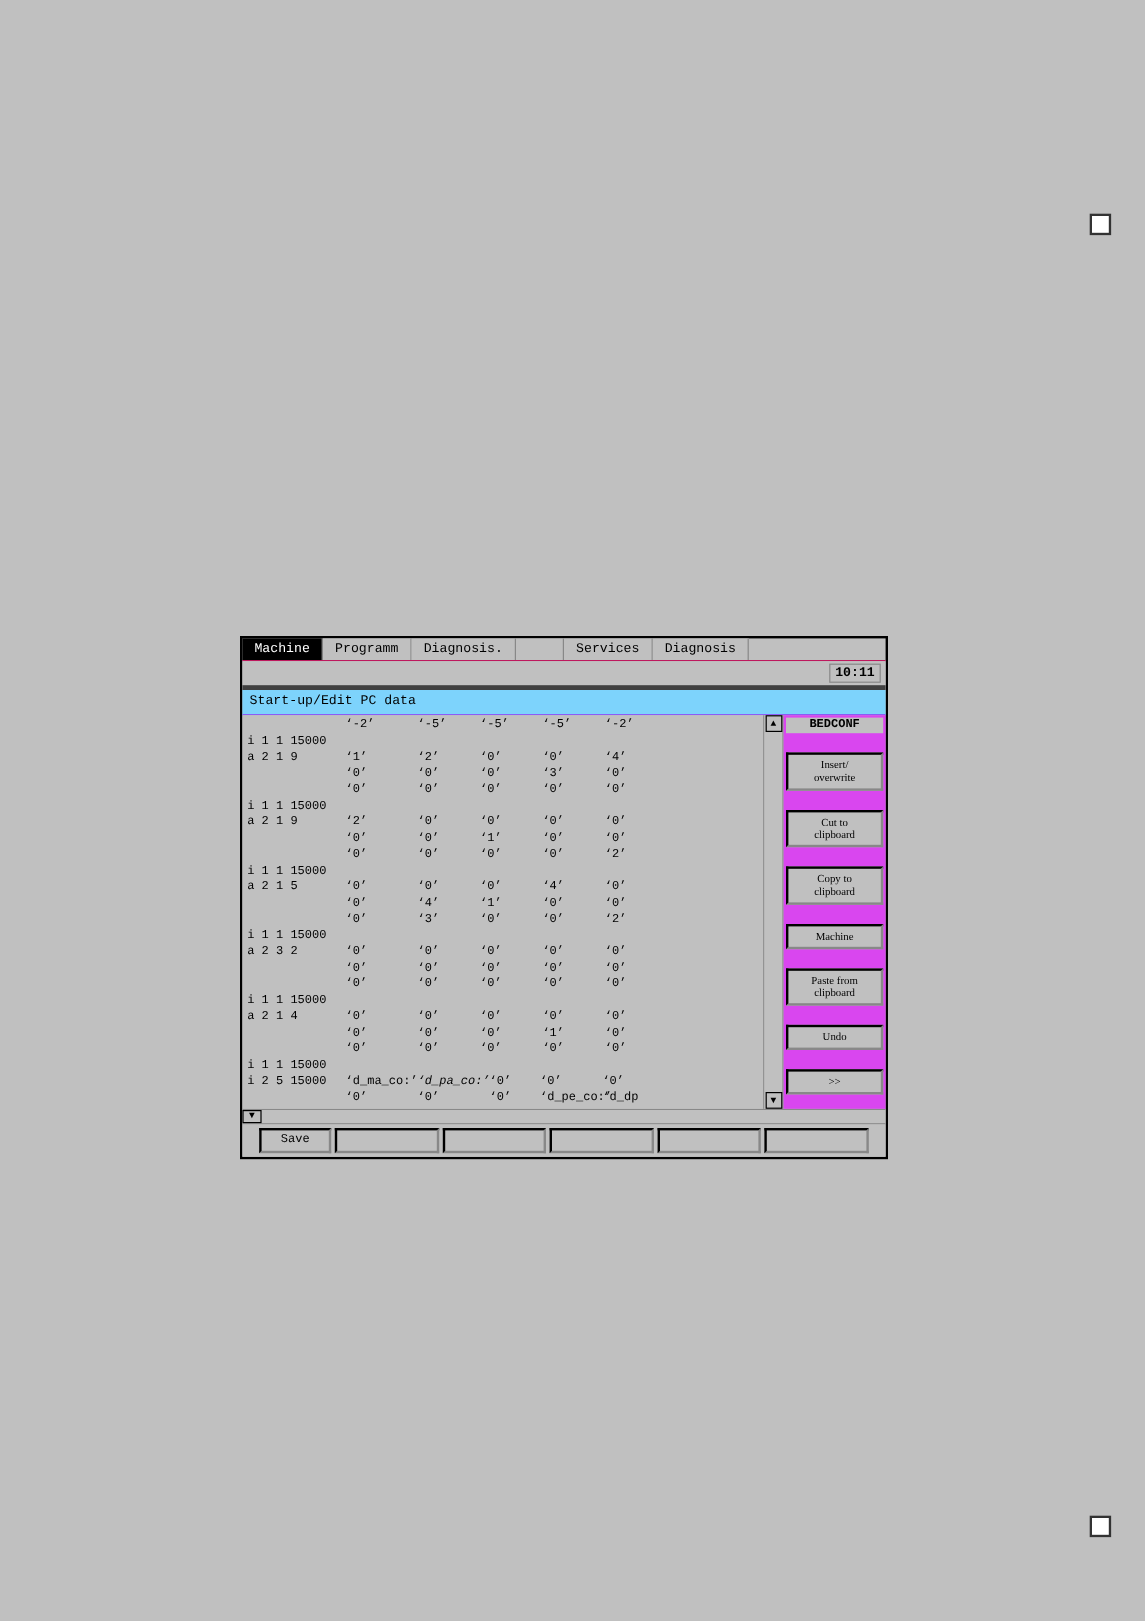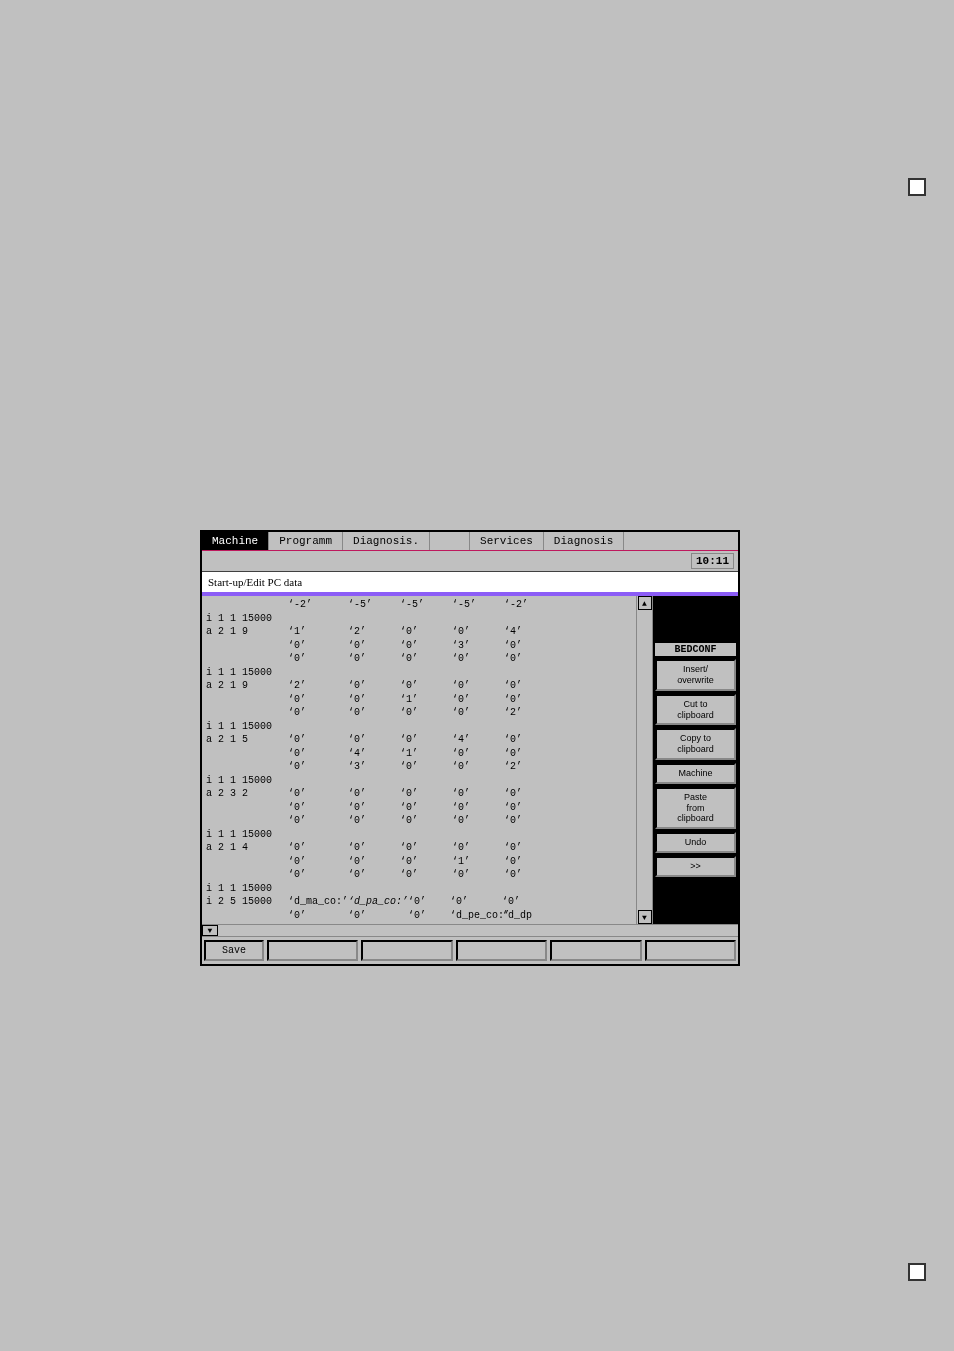--- a/index.html
+++ b/index.html
@@ -40,43 +40,43 @@
       top: 530px;
       left: 200px;
       width: 540px;
       background: #c0c0c0;
       border: 2px solid #000;
     }
 
     
     .sub-header {
       background: #c0c0c0;
-      border-bottom: 1px solid #404040;
+      border-bottom: 4px solid #404040;
       padding: 2px 4px;
       display: flex;
       justify-content: flex-end;
       align-items: center;
     }
 
     .time-display {
       font-size: 11px;
       font-family: 'Courier New', Courier, monospace;
       font-weight: bold;
       background: #c0c0c0;
       border: 1px solid #888;
       padding: 1px 4px;
     }
 
     
     .title-bar {
       padding: 4px 6px;
       font-size: 11px;
-      font-family: Liberation Serif, serif;
-      background: #ffffff;
-      border-bottom: 4px solid #8b5cf6;
+      font-family: Liberation Mono, monospace;
+      background: #7dd3fc;
+      border-bottom: 1px solid #8b5cf6;
     }
 
     
     .main-area {
       display: flex;
     }
 
     
     .data-panel {
       flex: 1;
@@ -133,45 +133,44 @@
       align-items: center;
       justify-content: center;
       font-size: 8px;
       cursor: pointer;
       margin-top: auto;
     }
 
     
     .sidebar {
       width: 85px;
-      background: #000000;
+      background: #d946ef;
       padding: 2px;
       display: flex;
       flex-direction: column;
-      gap: 3px;
-      justify-content: center;
+      gap: 16px;
     }
 
     .sidebar-label {
       font-size: 10px;
       font-family: 'Courier New', Courier, monospace;
       text-align: center;
       font-weight: bold;
       padding: 1px 0;
       background: #c0c0c0;
     }
 
     .sidebar-btn {
       background: #c0c0c0;
       border: 2px solid #000;
       border-right-color: #888;
       border-bottom-color: #888;
       padding: 3px 17px;
       font-size: 9px;
-      font-family: Liberation Sans, sans-serif;
+      font-family: Liberation Serif, serif;
       text-align: center;
       cursor: pointer;
       line-height: 1.2;
     }
 
     
     .status-bar {
       display: flex;
       border-top: 1px solid #888;
       border-bottom: 1px solid #888;
@@ -194,21 +193,21 @@
       align-items: center;
       justify-content: center;
       font-size: 8px;
       cursor: pointer;
     }
 
     
     .save-bar {
       display: flex;
       background: #c0c0c0;
-      padding: 3px 2px;
+      padding: 3px 14px;
       gap: 3px;
     }
 
     .save-btn {
       background: #c0c0c0;
       border: 2px solid #000;
       border-right-color: #888;
       border-bottom-color: #888;
       padding: 3px 8px;
       font-size: 10px;

